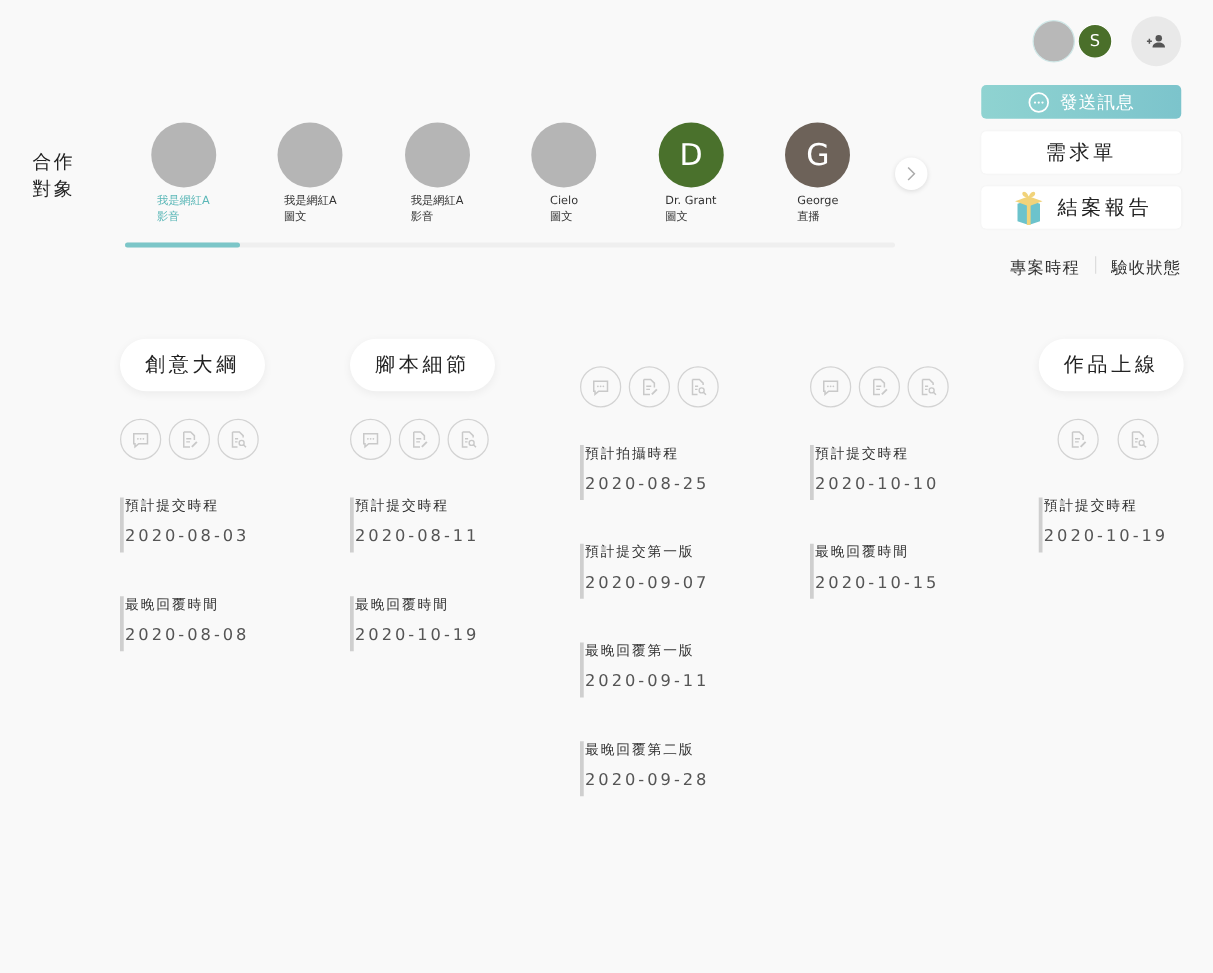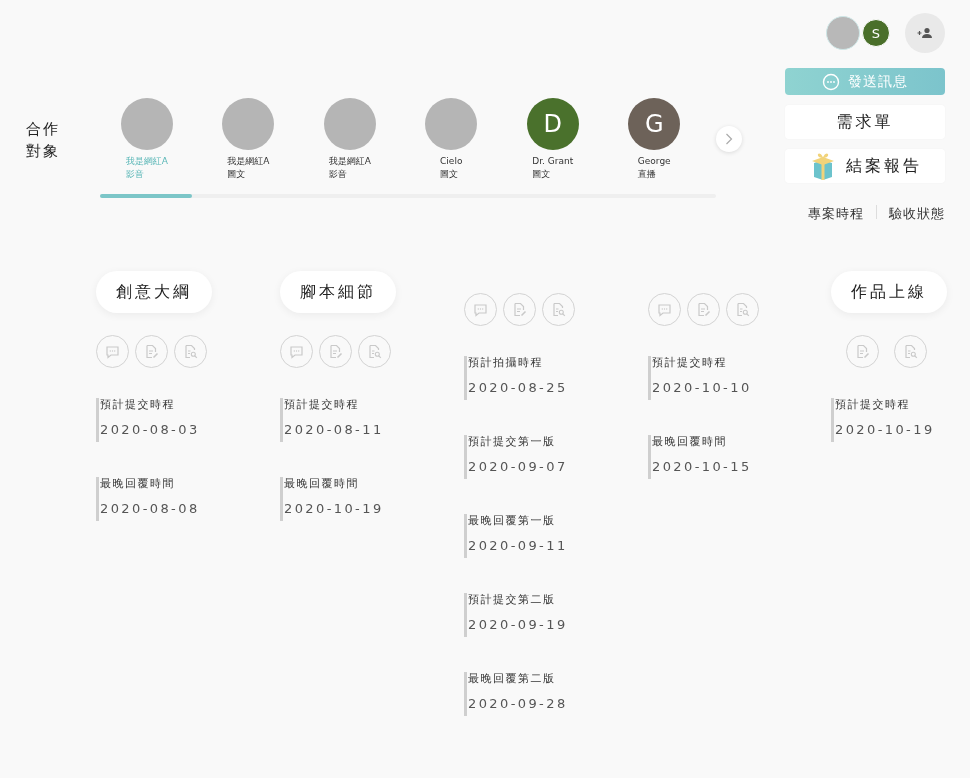--- a/index.html
+++ b/index.html
@@ -269,24 +269,20 @@
       </div>
     <div class="item">
         <div class="lbl">預計提交第一版</div>
         <div class="date">2020-09-07</div>
       </div>
     <div class="item">
         <div class="lbl">最晚回覆第一版</div>
         <div class="date">2020-09-11</div>
       </div>
     <div class="item">
-        <div class="lbl">預計提交第二版</div>
-        <div class="date">2020-09-19</div>
-      </div>
-    <div class="item">
         <div class="lbl">最晚回覆第二版</div>
         <div class="date">2020-09-28</div>
       </div>
   </div>
 </div>
 
 <div class="stage" style="left:648px">
   <div class="icons">
     <div class="icon-btn">
         <svg width="15" height="14" viewBox="0 0 15 14">

